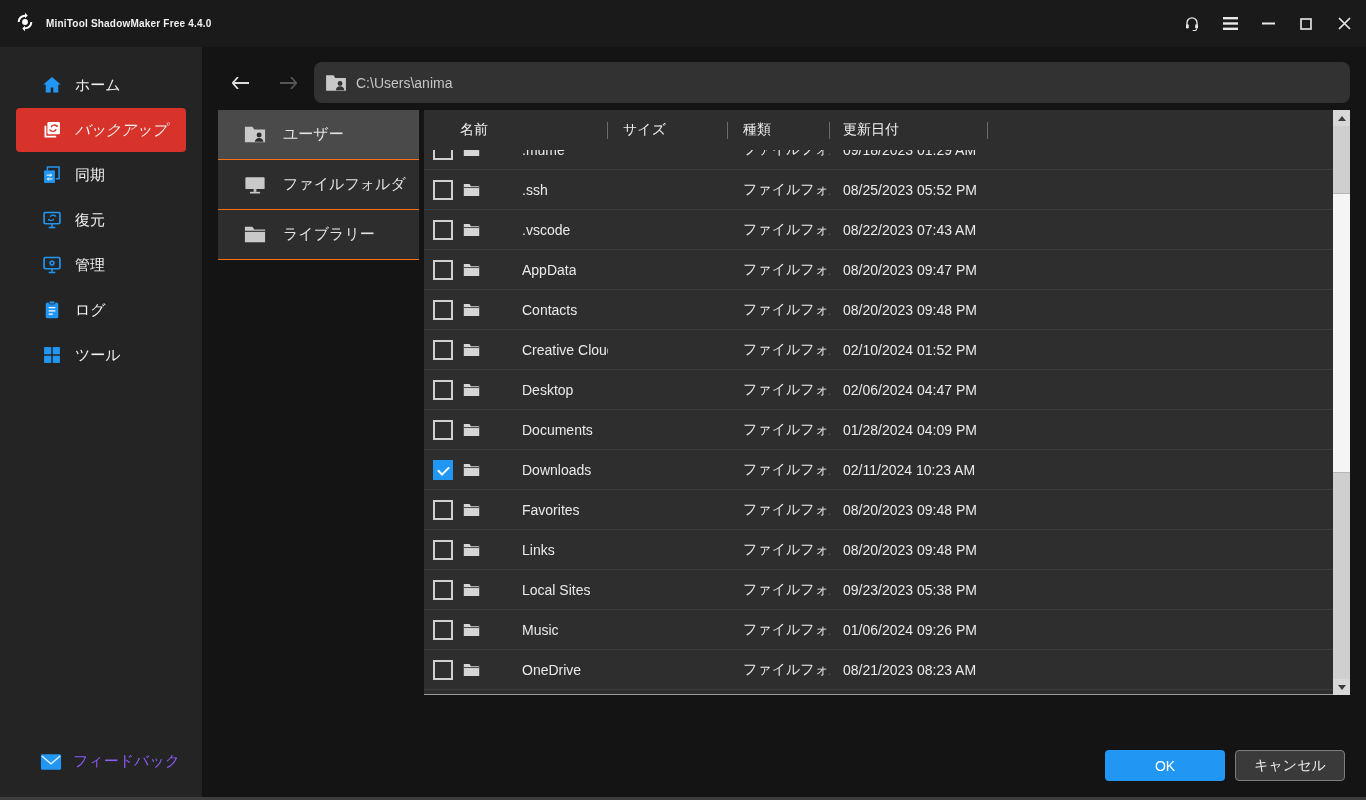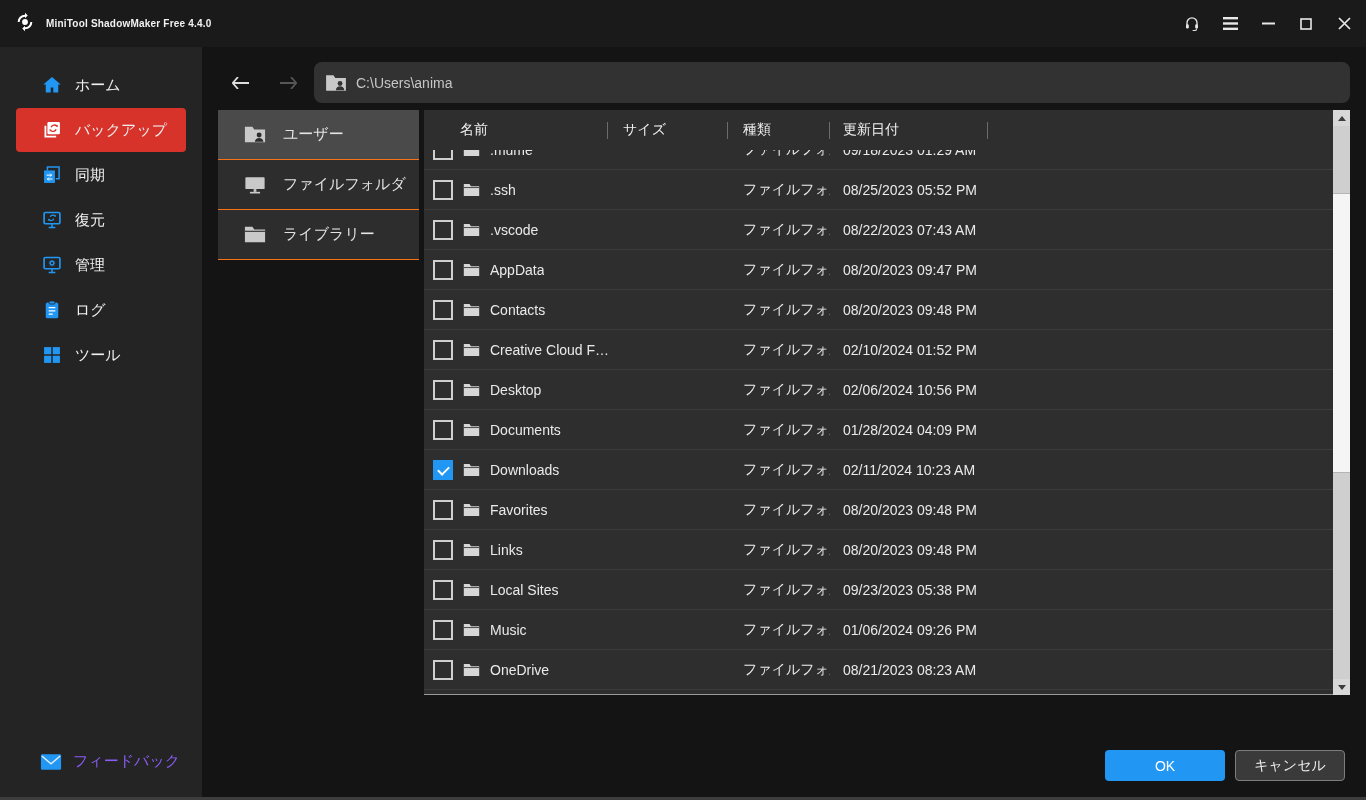--- a/index.html
+++ b/index.html
@@ -17,21 +17,21 @@
   .tc-btn svg { display:block; }
 
   
   .sidebar { position:absolute; top:47px; left:0; width:202px; bottom:3px; background:#242424; }
   .sidebar-items { padding-top:16px; }
   .sidebar-item { height:44px; margin:0 16px 1px 16px; border-radius:4px;
                   display:flex; align-items:center; padding-left:26px; gap:13px;
                   color:#f0f0f0; font-size:15px; cursor:pointer; }
   .sidebar-item .icon { width:20px; height:20px; flex:0 0 auto; }
   .sidebar-item .icon svg { display:block; width:20px; height:20px; }
-  .sidebar-item.active { background:#d7332b; }
+  .sidebar-item.active { background:#d7332b;font-style:italic; }
   .feedback { position:absolute; left:40px; bottom:26px; display:flex; align-items:center; gap:11px;
               color:#8b5cf6; font-size:15px; cursor:pointer; }
   .feedback .icon svg { display:block; width:22px; height:18px; }
 
   
   .main { position:absolute; top:47px; left:202px; right:0; bottom:3px; background:#141414; }
 
   .nav-row { position:absolute; top:15px; left:26px; right:16px; height:41px; display:flex; align-items:center; }
   .nav-arrow { width:24px; height:24px; display:flex; align-items:center; justify-content:center; }
   .nav-arrow.back { margin-right:24px; cursor:pointer; }
@@ -57,21 +57,21 @@
   .hdr-cell { position:relative; height:40px; display:flex; align-items:center; white-space:nowrap; }
   .hdr-cell::after { content:''; position:absolute; right:0; top:12px; width:1px; height:17px; background:#6b6b6b; }
   .hdr-name { padding-left:36px; } .hdr-size { padding-left:15px; }
   .hdr-type { padding-left:15px; } .hdr-date { padding-left:13px; }
 
   .rows-viewport { height:544px; overflow:hidden; }
   .rows-inner { margin-top:-20px; }
   .row { height:40px; border-bottom:1px solid #3c3c3c; color:#eaeaea; font-size:14px; cursor:default; }
   .cell { white-space:nowrap; overflow:hidden; }
   .name-cell { display:flex; align-items:center; gap:10px; padding-left:9px; }
-  .name-cell .fname { overflow:hidden; text-overflow:clip; }
+  .name-cell .fname { overflow:hidden; text-overflow:clip;margin-left:32px; }
   .size-cell { padding-left:15px; } .type-cell { padding-left:15px; } .date-cell { padding-left:13px; }
   .name-cell svg { flex:0 0 auto; display:block; }
 
   .cb { width:20px; height:20px; border:2px solid #cfcfcf; flex:0 0 auto; cursor:pointer; position:relative; }
   .cb.checked { border-color:#2196f3; background:#2196f3; }
   .cb.checked::after { content:''; position:absolute; left:3px; top:4px; width:9px; height:5px;
                        border-left:2px solid #fff; border-bottom:2px solid #fff; transform:rotate(-45deg); }
 
   
   .scrollbar { position:absolute; top:0; right:0; width:17px; height:585px; background:#cfcfcf; }
@@ -397,21 +397,21 @@
                 <span>
                   <svg width="17" height="14" viewBox="0 0 24 20">
                     <path d="M1 1.5h8.2l2 3H23v14H1z" fill="#d6d6d6"></path>
                     <path d="M1 6.5h22" stroke="#2e2e2e" stroke-width="1.2"></path>
                   </svg>
                 </span>
                 <span class="fname">Desktop</span>
               </div>
               <div class="cell size-cell"></div>
               <div class="cell type-cell">ファイルフォルダ</div>
-              <div class="cell date-cell">02/06/2024 10:56 PM</div>
+              <div class="cell date-cell">02/06/2024 04:47 PM</div>
               <div class="cell"></div>
             </div>
             <div class="row listgrid">
               <div class="cell name-cell">
                 <span class="cb"></span>
                 <span>
                   <svg width="17" height="14" viewBox="0 0 24 20">
                     <path d="M1 1.5h8.2l2 3H23v14H1z" fill="#d6d6d6"></path>
                     <path d="M1 6.5h22" stroke="#2e2e2e" stroke-width="1.2"></path>
                   </svg>

